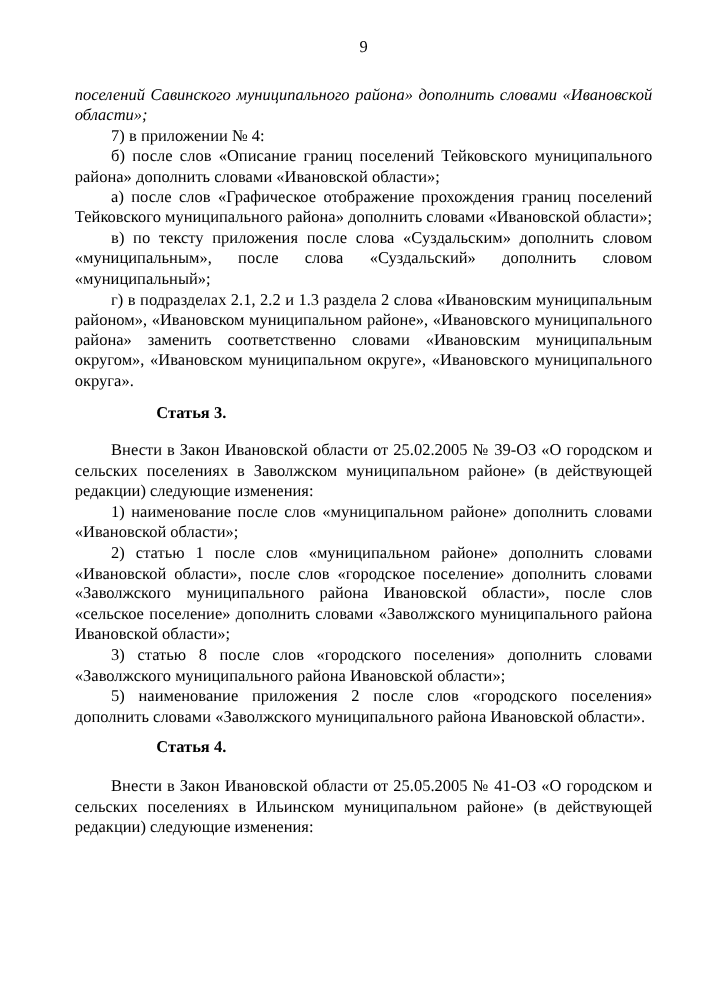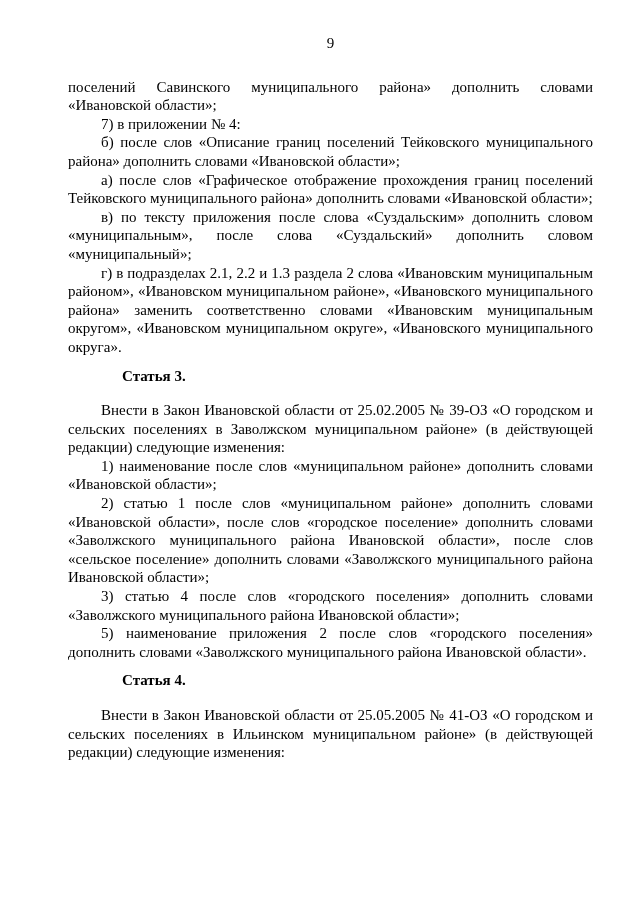--- a/index.html
+++ b/index.html
@@ -24,45 +24,46 @@
     text-align: center;
     margin-bottom: 25px;
   }
   .content p {
     margin: 0;
     text-align: justify;
     text-indent: 33px;
   }
   .content p.continuation {
     text-indent: 0;
+    font-style: italic;
   }
   .content p.article-heading {
     font-weight: bold;
     text-align: left;
     text-indent: 0;
-    margin: 10px 0 16px 54px;
+    margin: 10px 0 16px 74px;
   }
 </style>
 </head>
 <body>
 
 <div class="page">
   <div class="page-number">9</div>
 
   <div class="content">
     <p class="continuation">поселений Савинского муниципального района» дополнить словами «Ивановской области»;</p>
     <p>7) в приложении № 4:</p>
     <p>б) после слов «Описание границ поселений Тейковского муниципального района» дополнить словами «Ивановской области»;</p>
     <p>а) после слов «Графическое отображение прохождения границ поселений Тейковского муниципального района» дополнить словами «Ивановской области»;</p>
     <p>в) по тексту приложения после слова «Суздальским» дополнить словом «муниципальным», после слова «Суздальский» дополнить словом «муниципальный»;</p>
     <p>г) в подразделах 2.1, 2.2 и 1.3 раздела 2 слова «Ивановским муниципальным районом», «Ивановском муниципальном районе», «Ивановского муниципального района» заменить соответственно словами «Ивановским муниципальным округом», «Ивановском муниципальном округе», «Ивановского муниципального округа».</p>
 
     <p class="article-heading">Статья 3.</p>
     <p>Внести в Закон Ивановской области от 25.02.2005 № 39-ОЗ «О городском и сельских поселениях в Заволжском муниципальном районе» (в действующей редакции) следующие изменения:</p>
     <p>1) наименование после слов «муниципальном районе» дополнить словами «Ивановской области»;</p>
     <p>2) статью 1 после слов «муниципальном районе» дополнить словами «Ивановской области», после слов «городское поселение» дополнить словами «Заволжского муниципального района Ивановской области», после слов «сельское поселение» дополнить словами «Заволжского муниципального района Ивановской области»;</p>
-    <p>3) статью 4 после слов «городского поселения» дополнить словами «Заволжского муниципального района Ивановской области»;</p>
+    <p>3) статью 8 после слов «городского поселения» дополнить словами «Заволжского муниципального района Ивановской области»;</p>
     <p>5) наименование приложения 2 после слов «городского поселения» дополнить словами «Заволжского муниципального района Ивановской области».</p>
 
     <p class="article-heading">Статья 4.</p>
     <p>Внести в Закон Ивановской области от 25.05.2005 № 41-ОЗ «О городском и сельских поселениях в Ильинском муниципальном районе» (в действующей редакции) следующие изменения:</p>
   </div>
 </div>
 
 </body></html>

